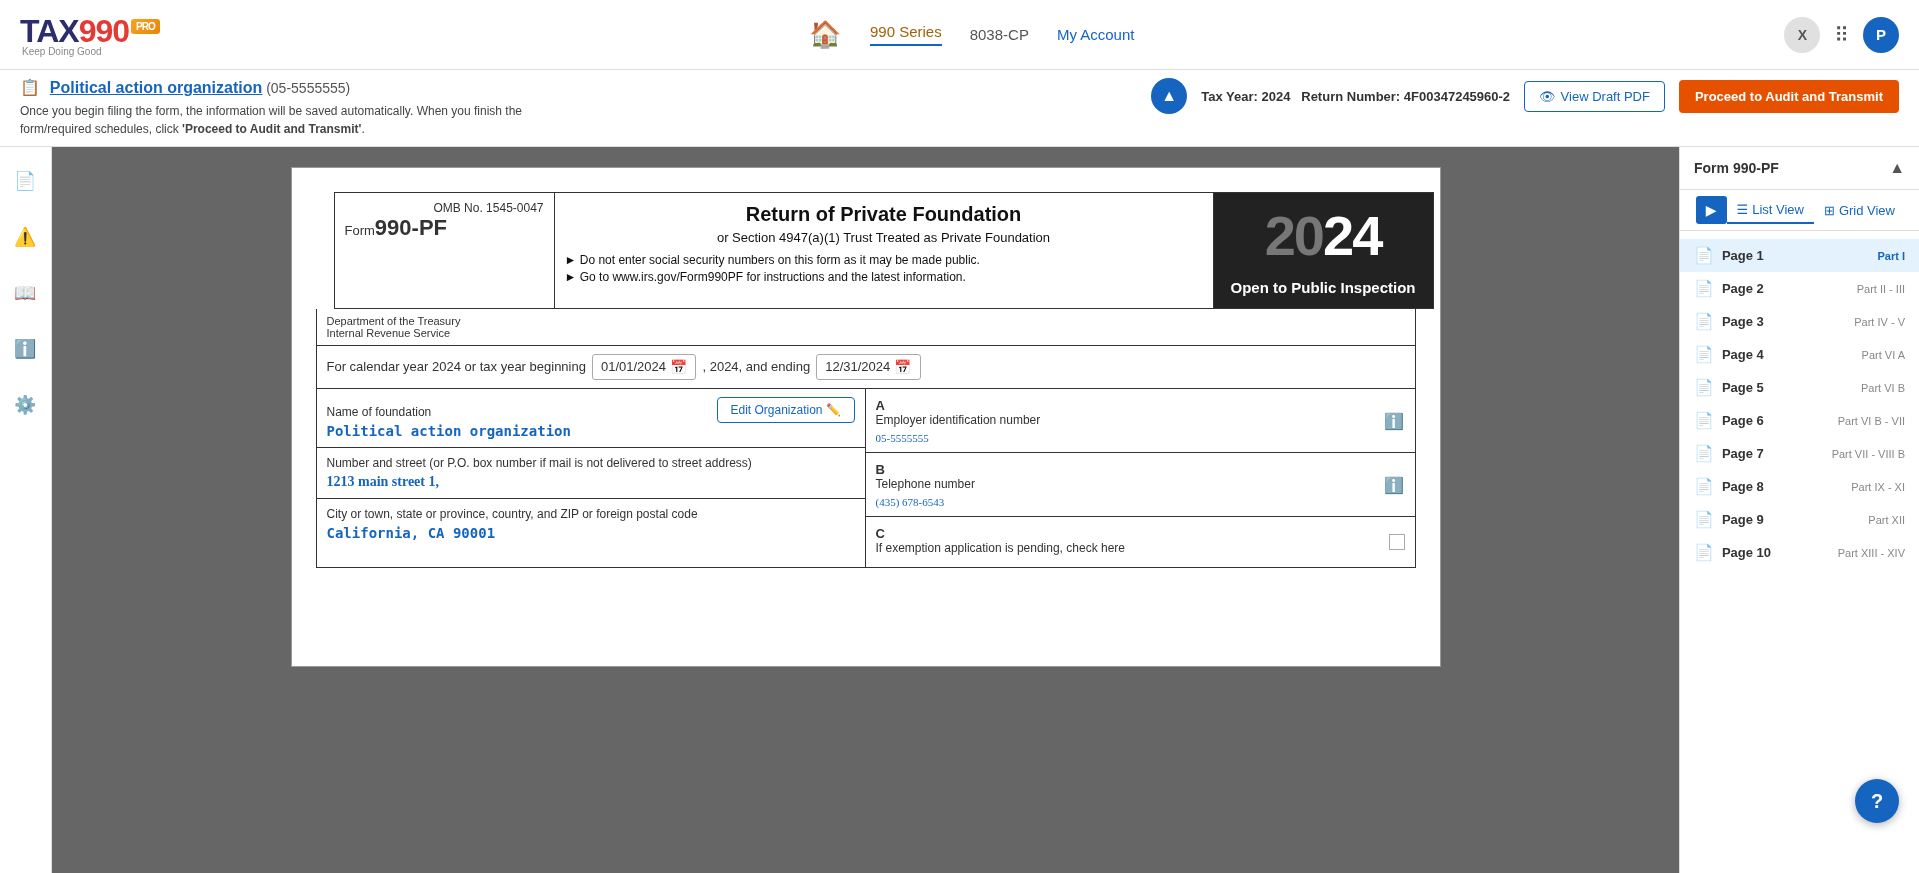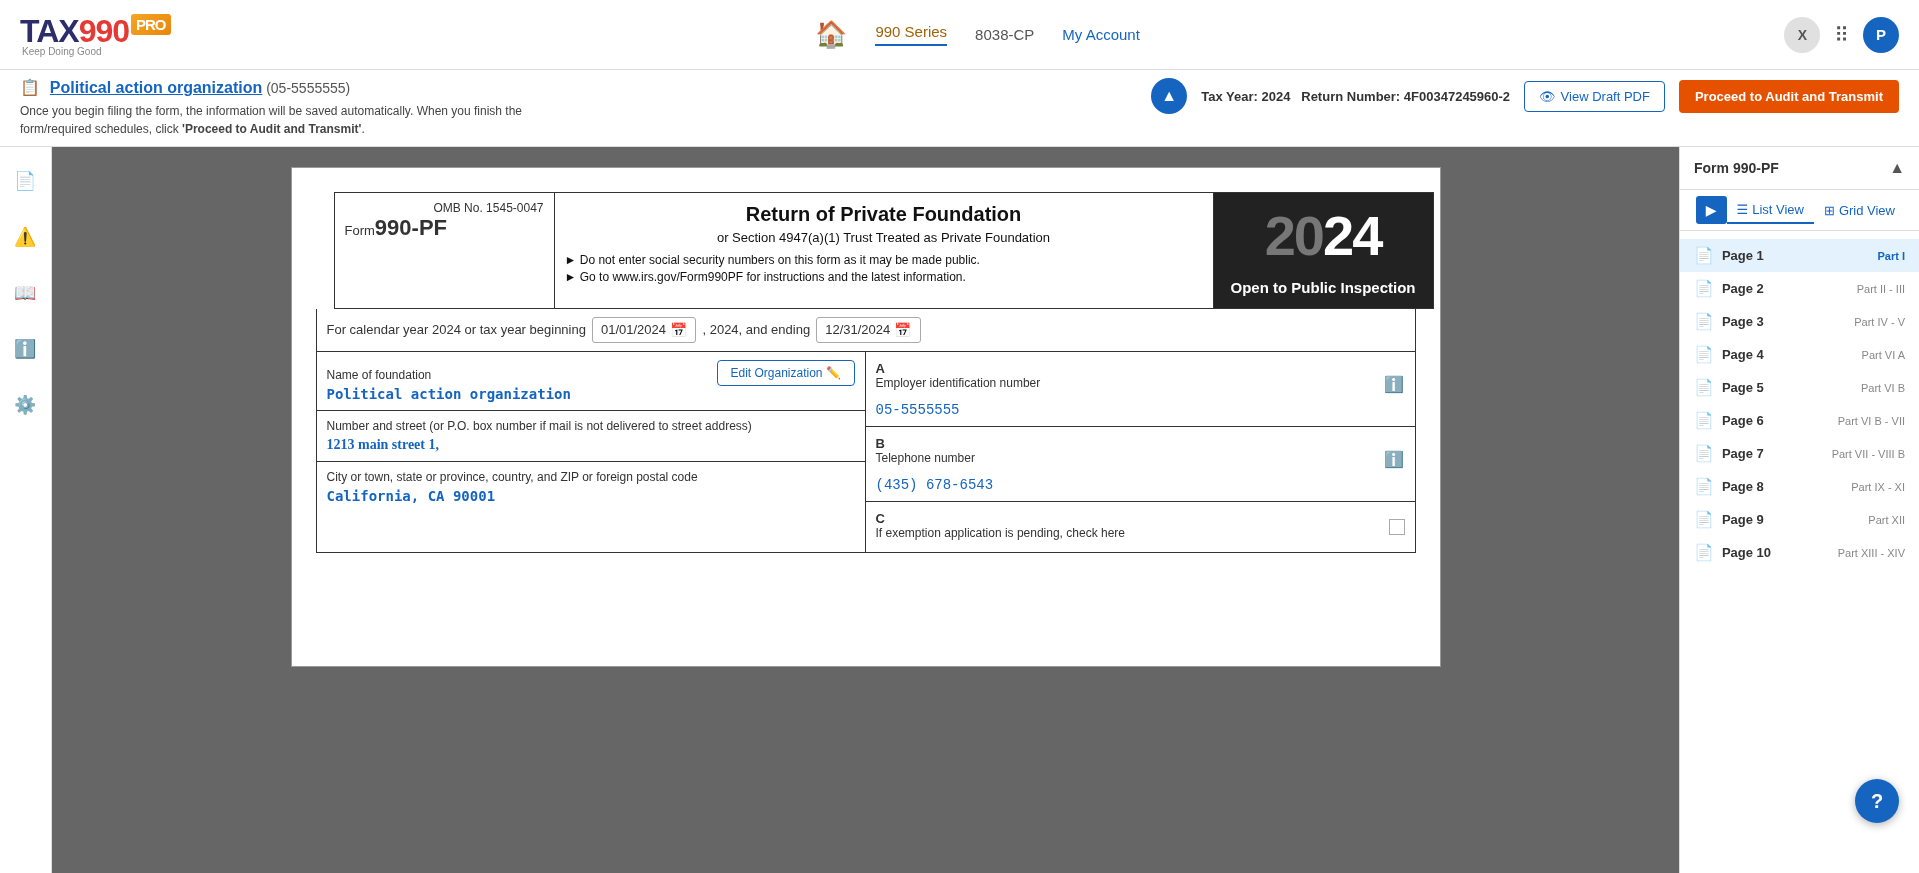--- a/index.html
+++ b/index.html
@@ -15,21 +15,21 @@
       padding: 0 20px;
       height: 70px;
     }
     .logo-area { display: flex; align-items: center; gap: 0; }
     .logo-text { font-size: 32px; font-weight: 900; color: #1a1a2e; letter-spacing: -1px; }
     .logo-tax { color: #2d2d6b; }
     .logo-990 { color: #e53935; }
     .logo-pro-badge {
       background: linear-gradient(135deg, #f5a623, #e8860a);
       color: #fff;
-      font-size: 15px;
+      font-size: 10px;
       font-weight: 700;
       padding: 2px 5px;
       border-radius: 3px;
       vertical-align: super;
       margin-left: 2px;
     }
     .logo-tagline { font-size: 10px; color: #888; margin-top: -4px; display: block; padding-left: 2px; }
     .header-nav { display: flex; align-items: center; gap: 28px; }
     .nav-home-icon { font-size: 26px; color: #333; cursor: pointer; }
     .nav-link { color: #1565c0; font-size: 15px; font-weight: 500; cursor: pointer; text-decoration: none; }
@@ -187,21 +187,21 @@
     .foundation-cell label { font-size: 12px; color: #333; display: block; margin-bottom: 4px; }
     .foundation-name { font-family: monospace; color: #1565c0; font-size: 14px; font-weight: 600; }
     .edit-org-btn {
       border: 1px solid #1565c0; color: #1565c0;
       background: #fff; padding: 5px 12px; border-radius: 4px;
       font-size: 12px; cursor: pointer; float: right; display: flex; align-items: center; gap: 4px;
     }
     .field-label-row { display: flex; align-items: flex-end; justify-content: space-between; }
     .info-circle { color: #1565c0; font-size: 16px; cursor: pointer; }
     .field-letter { font-weight: 700; font-size: 13px; }
-    .field-value { font-family: Liberation Mono, monospace; color: #1565c0; font-size: 14px; margin-top: 8px; }
+    .field-value { font-family: Liberation Serif, serif; color: #1565c0; font-size: 11px; margin-top: 1px; }
     .address-value { font-family: Liberation Serif, serif; color: #1565c0; font-size: 14px; font-weight: 600; }
     .city-value { font-family: monospace; color: #1565c0; font-size: 14px; font-weight: 600; }
     .checkbox-pending { width: 16px; height: 16px; border: 1px solid #aaa; background: #fff; display: inline-block; margin-left: 8px; }
 
     
     .right-sidebar {
       width: 240px;
       background: #fff;
       border-left: 1px solid #ddd;
       overflow-y: auto;
@@ -341,20 +341,23 @@
           <td class="form-year-cell">
             <div class="year-big">
               <span style="color:#777;">20</span><span style="color:#fff;">24</span>
             </div>
             <div class="open-inspection">Open to Public Inspection</div>
           </td>
         </tr>
       </tbody>
         </table>
 
+      <div class="dept-info">
+        <span>Department of the Treasury</span><br><span>Internal Revenue Service</span>
+      </div>
 
       <div class="calendar-row">
         <span>For calendar year 2024 or tax year beginning</span>
         <span class="date-input">
           <span>01/01/2024</span>
           <span class="date-icon">📅</span>
         </span>
         <span>, 2024, and ending</span>
         <span class="date-input">
           <span>12/31/2024</span>

